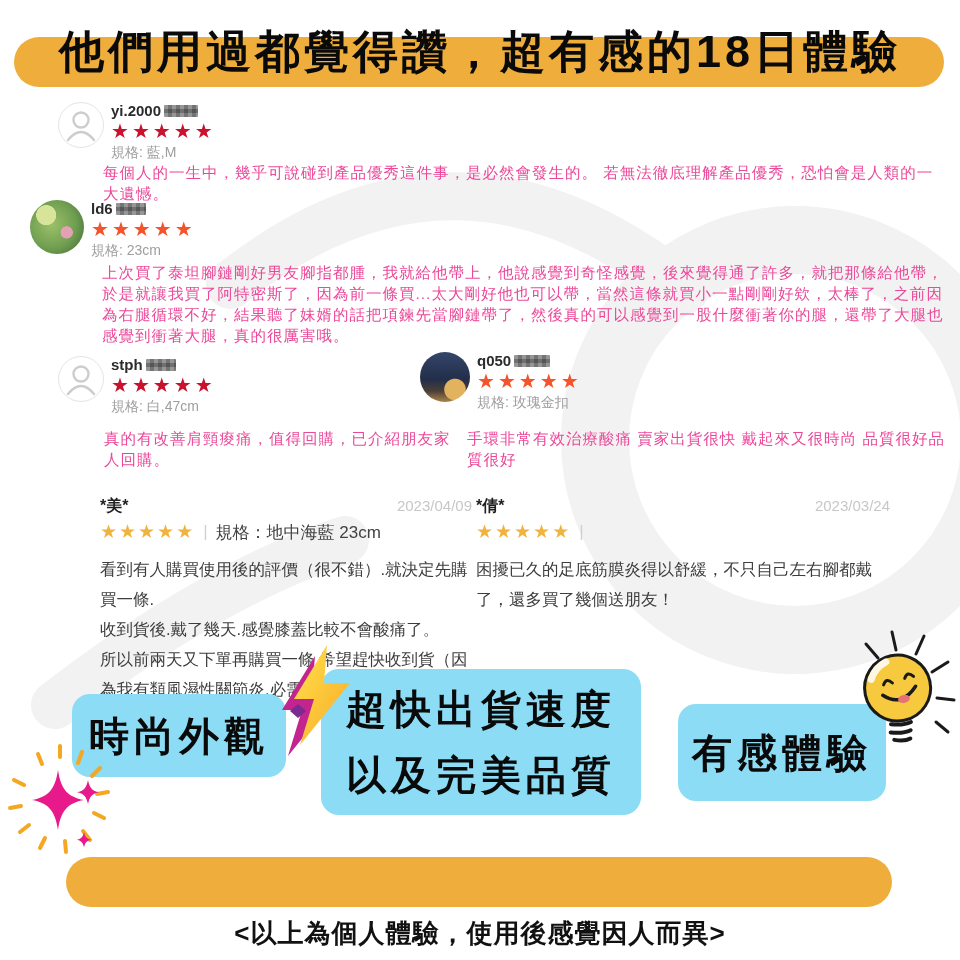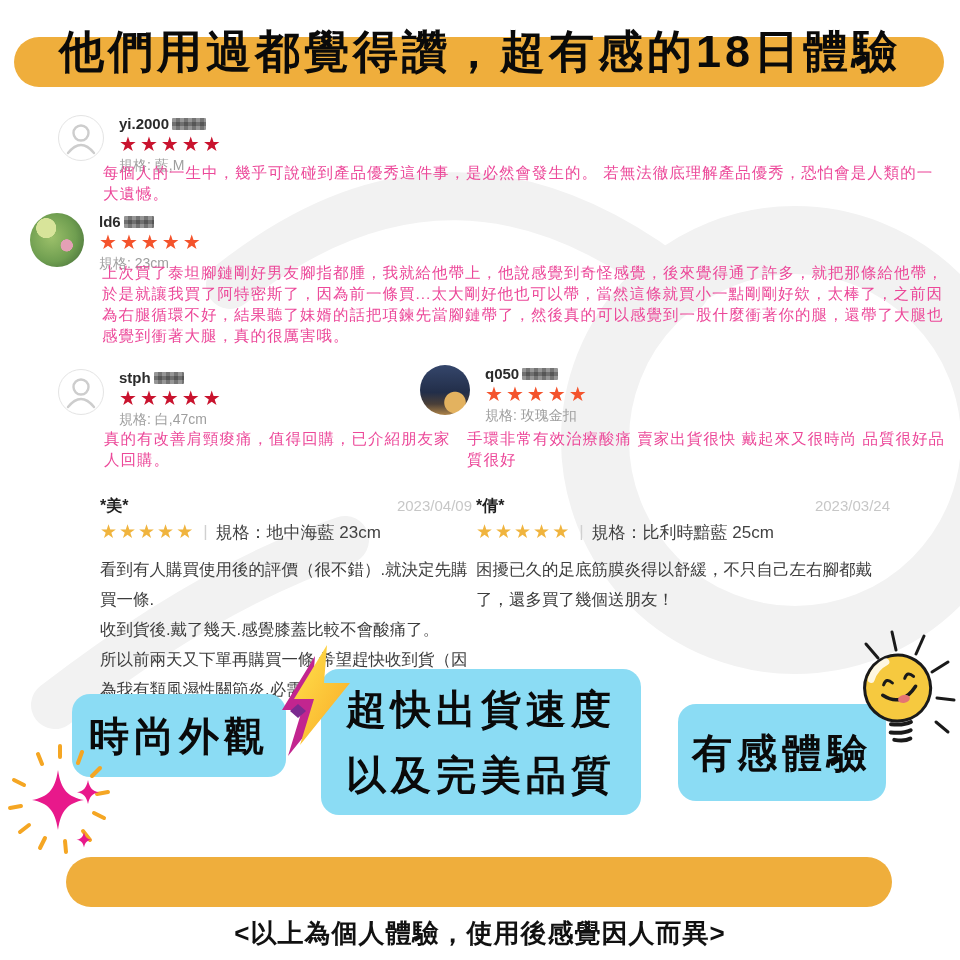--- a/index.html
+++ b/index.html
@@ -13,21 +13,21 @@
   .hl-text{position:absolute;left:0;right:0;text-align:center;font-weight:900;color:#0a0a0a;
            white-space:nowrap;}
   .top-bar{left:14px;top:37px;width:930px;height:50px;}
   .top-text{top:22px;font-size:45px;letter-spacing:4px;}
   .bot-bar{left:66px;top:857px;width:826px;height:50px;}
   .bot-text{top:841px;font-size:49px;letter-spacing:7px;}
   .disclaimer{position:absolute;left:0;right:0;top:916px;text-align:center;
               font-size:26px;font-weight:700;letter-spacing:1px;color:#111;}
 
   
-  .review-head{position:absolute;display:flex;gap:15px;margin-top:13px;}
+  .review-head{position:absolute;display:flex;gap:7px;}
   .avatar{border-radius:50%;flex:0 0 auto;position:relative;}
   .avatar.default{background:#fff;border:1.5px solid #e4e4e4;}
   .avatar.default svg{position:absolute;inset:0;}
   .avatar.photo-a{background:
       radial-gradient(circle at 30% 28%,#d8e49a 0 18%,transparent 19%),
       radial-gradient(circle at 68% 60%,#e4a0b5 0 12%,transparent 13%),
       radial-gradient(circle at 40% 45%,#9cc06a,#6f9e50 55%,#47703a 90%);}
   .avatar.photo-b{background:
       radial-gradient(circle at 70% 75%,#e3b25f 0 20%,transparent 22%),
       linear-gradient(180deg,#35466b 0%,#222e49 55%,#4a3f38 78%,#ad8348 100%);}
@@ -142,21 +142,20 @@
     </div>
 
     <div class="dreview" style="left:476px;top:496px;width:414px;">
       <div class="drow1">
         <span class="duser">*倩*</span>
         <span class="ddate">2023/03/24</span>
       </div>
       <div class="drow2">
         <span class="stars" style="color: rgb(240, 180, 62);">★★★★★</span>
         <span class="dsep">|</span>
-        <span>規格：比利時黯藍 25cm</span>
       </div>
       <div class="dbody">困擾已久的足底筋膜炎得以舒緩，不只自己左右腳都戴了，還多買了幾個送朋友！</div>
     </div>
 
     <div class="badge" id="badge-1" style="background-color: rgb(139, 220, 244);">
       <div class="l1">時尚外觀</div>
     </div>
     <div class="badge" id="badge-2" style="background-color: rgb(139, 220, 244);">
       <div class="l1">超快出貨速度</div>
       <div class="l1">以及完美品質</div>

